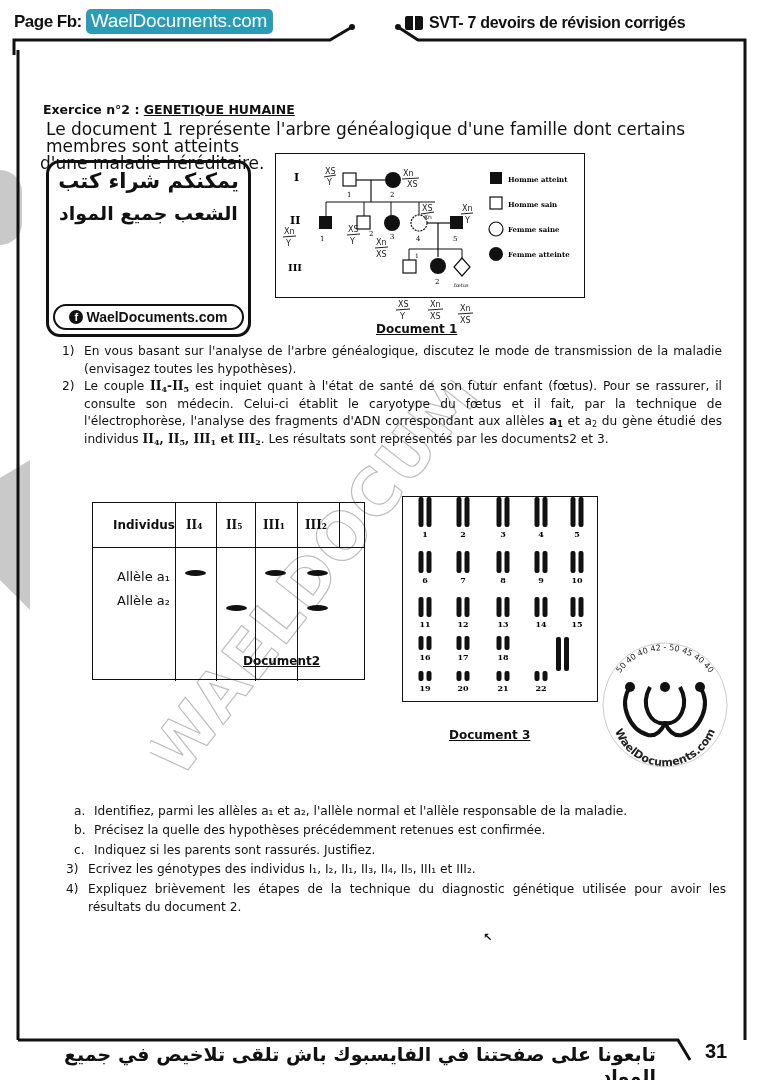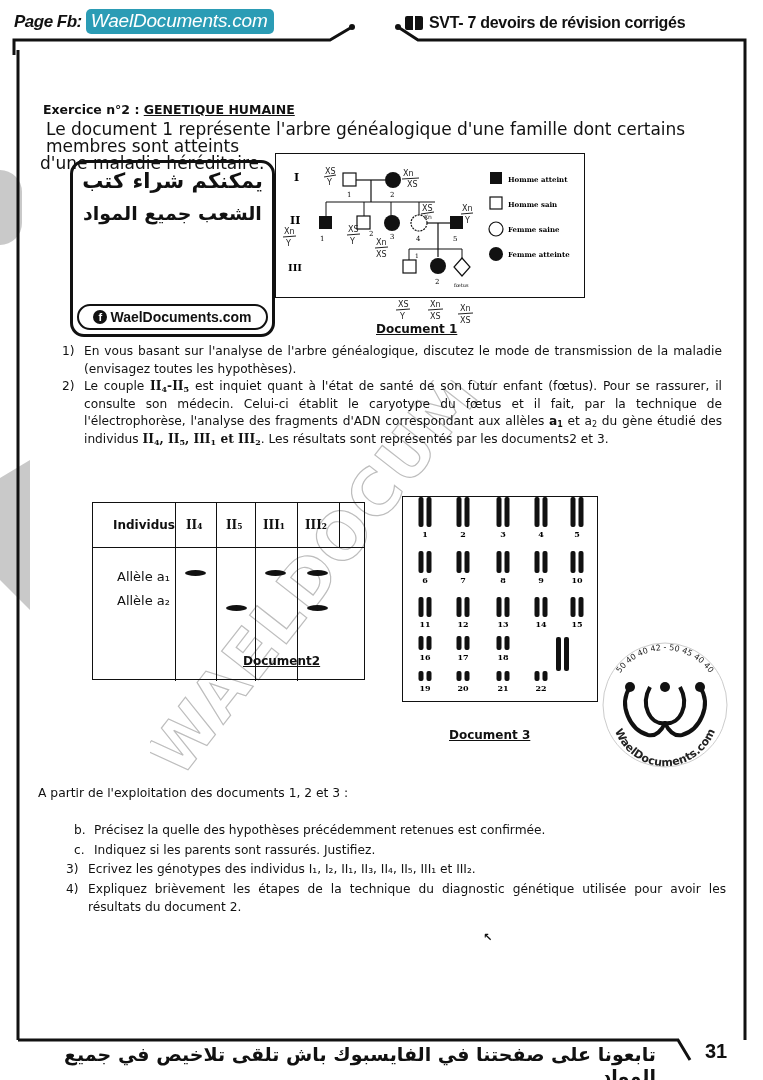--- a/index.html
+++ b/index.html
@@ -4,42 +4,42 @@
 <style>
   * { box-sizing: border-box; margin: 0; padding: 0; }
   html, body { width: 763px; height: 1080px; background: #ffffff; overflow: hidden; }
   body { position: relative; font-family: "DejaVu Sans", sans-serif; color: #111; }
 
   .bg-shape { position: absolute; background: #c9c9c9; }
   .bg-shape.s1 { left: 0; top: 170px; width: 22px; height: 75px; border-radius: 0 40px 40px 0; }
   .bg-shape.s2 { left: 0; top: 460px; width: 30px; height: 150px; clip-path: polygon(0 12%, 100% 0, 100% 100%, 0 80%); }
 
   
-  .hdr-left { position: absolute; left: 14px; top: 9px; display: flex; align-items: center; gap: 4px; font-style: italic; }
+  .hdr-left { position: absolute; left: 14px; top: 9px; display: flex; align-items: center; gap: 4px; }
   .hdr-left .lbl { font-family: "Liberation Sans", sans-serif; font-weight: 700; font-size: 17px; letter-spacing: -0.5px; }
   .hdr-left .site { background: #2b9cb5; color: #fff; border-radius: 5px; padding: 1px 6px 2px 5px; font-family: "Liberation Sans", sans-serif; font-size: 19px; letter-spacing: -0.2px; }
   .hdr-right { position: absolute; left: 405px; top: 14px; display: flex; align-items: center; gap: 6px; font-family: "Liberation Sans", sans-serif; font-size: 16px; font-weight: 700; letter-spacing: -0.3px; }
   .book-icon { width: 18px; height: 14px; display: inline-block; position: relative; }
   .book-icon::before, .book-icon::after { content: ""; position: absolute; top: 0; width: 8px; height: 14px; background: #111; }
   .book-icon::before { left: 0; border-radius: 2px 0 0 2px; }
   .book-icon::after { right: 0; border-radius: 0 2px 2px 0; }
 
   svg.frame { position: absolute; left: 0; top: 0; }
 
   .page-num { position: absolute; left: 705px; top: 1040px; font-family: "Liberation Sans", sans-serif; font-size: 20px; font-weight: 700; }
   .footer-ar { position: absolute; left: 16px; top: 1043px; width: 640px; direction: rtl; text-align: right; font-family: "DejaVu Sans", sans-serif; font-weight: 700; font-size: 19px; }
 
   
   .doc { position: absolute; left: 0; top: 0; width: 763px; height: 1080px; font-family: "DejaVu Sans", sans-serif; font-size: 12px; line-height: 17px; }
   .ex-title { position: absolute; left: 43px; top: 101px; font-size: 12.5px; font-weight: 700; }
   .ex-title u { text-decoration: underline; text-align: right; }
   .intro { position: absolute; left: 40px; top: 121px; width: 700px; font-size: 17px; }
   .intro .l1 { padding-left: 6px; }
 
-  .promo { position: absolute; left: 46px; top: 160px; width: 205px; height: 177px; border: 3px solid #111; border-radius: 14px; text-align: center; direction: rtl; font-weight: 700; margin-left: 24px; }
+  .promo { position: absolute; left: 46px; top: 160px; width: 205px; height: 177px; border: 3px solid #111; border-radius: 14px; text-align: center; direction: rtl; font-weight: 700; }
   .promo .ar { font-size: 19px; line-height: 32px; }
   .promo .ar.first { margin-top: 2px; font-size: 21px; }
   .promo .pill { position: absolute; left: 4px; right: 4px; bottom: 4px; height: 26px; border: 2px solid #111; border-radius: 14px; direction: ltr; font-size: 14px; line-height: 22px; font-family: "Liberation Sans", sans-serif; display: flex; align-items: center; justify-content: center; gap: 3px; }
   .fb-icon { width: 14px; height: 14px; border-radius: 50%; background: #111; color: #fff; font-size: 11px; line-height: 14px; text-align: center; font-family: "Liberation Sans", sans-serif; }
 
   .ped { position: absolute; left: 275px; top: 153px; width: 310px; height: 145px; border: 1.5px solid #111; }
   .doc1-cap { position: absolute; left: 376px; top: 321px; font-size: 12px; font-weight: 700; text-decoration: underline; }
 
   .q { position: absolute; left: 62px; width: 660px; font-size: 12.2px; line-height: 17.5px; }
   .q .num { position: absolute; left: 0; top: 0; }
@@ -378,21 +378,21 @@
     <g fill="none" stroke="#111" stroke-width="4">
       <path d="M40,52 C28,70 40,95 58,100 C66,102 72,95 75,88"></path>
       <path d="M110,52 C122,70 110,95 92,100 C84,102 78,95 75,88"></path>
       <path d="M60,52 C50,70 60,90 75,88 C90,90 100,70 90,52"></path>
     </g>
     <circle cx="40" cy="52" r="5" fill="#111"></circle>
       <circle cx="75" cy="52" r="5" fill="#111"></circle>
       <circle cx="110" cy="52" r="5" fill="#111"></circle>
   </svg>
 
-  <div class="lead">A partir de l'exploitation des documents 1, 2 et 3 :</div>
+  <div class="subq" style="top:803px"><span class="lt">a.</span><span>Identifiez, parmi les allèles a₁ et a₂, l'allèle normal et l'allèle responsable de la maladie.</span></div>
   <div class="subq" style="top:822px"><span class="lt">b.</span><span>Précisez la quelle des hypothèses précédemment retenues est confirmée.</span></div>
   <div class="subq" style="top:842px"><span class="lt">c.</span><span>Indiquez si les parents sont rassurés. Justifiez.</span></div>
   <div class="q" style="top:861px;left:66px">
     <span class="num">3)</span>
     <span class="txt">Ecrivez les génotypes des individus I₁, I₂, II₁, II₃, II₄, II₅, III₁ et III₂.</span>
   </div>
   <div class="q" style="top:881px;left:66px">
     <span class="num">4)</span>
     <span class="txt">Expliquez brièvement les étapes de la technique du diagnostic génétique utilisée pour avoir les résultats du document 2.</span>
   </div>

